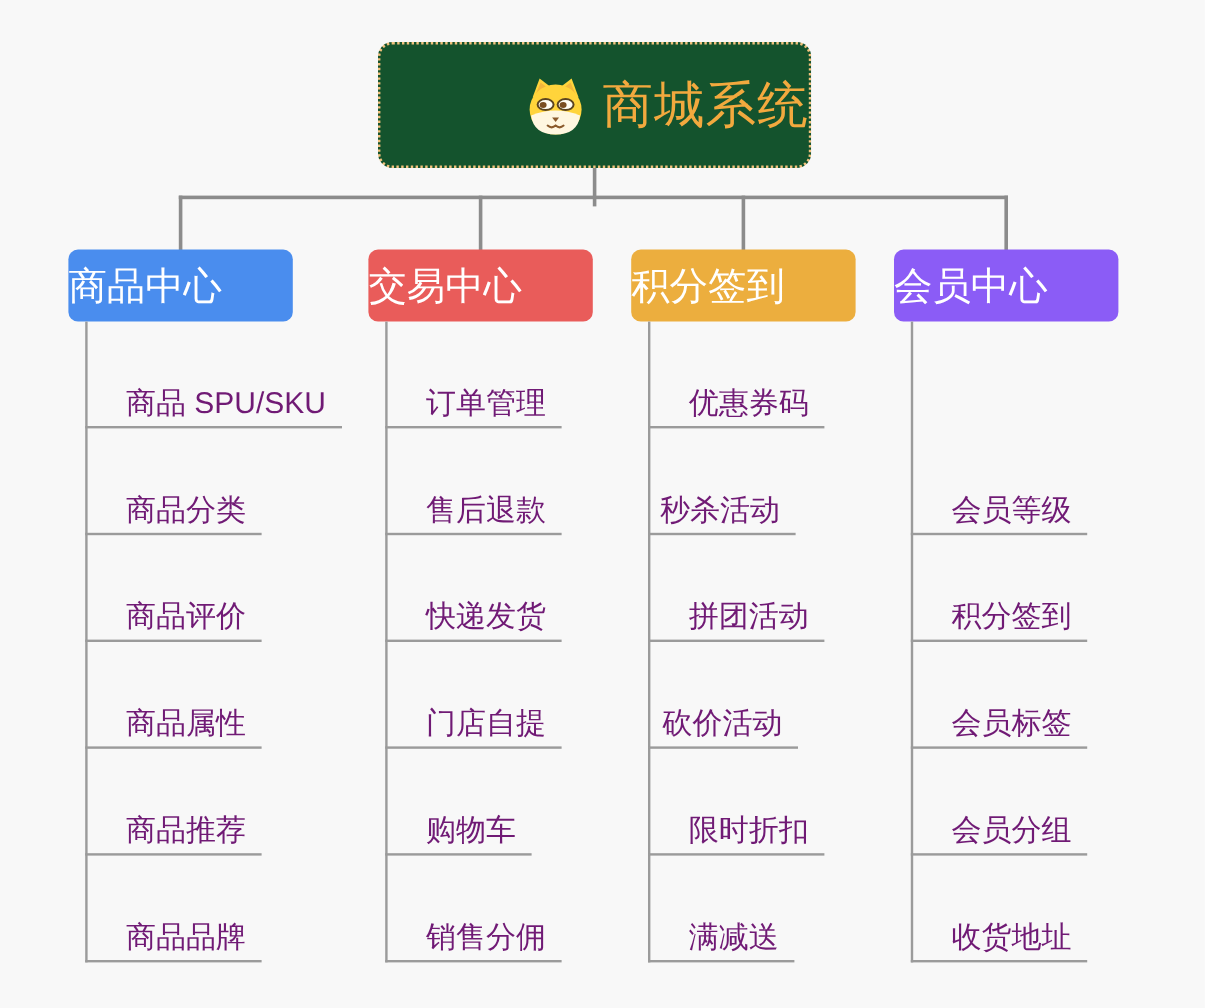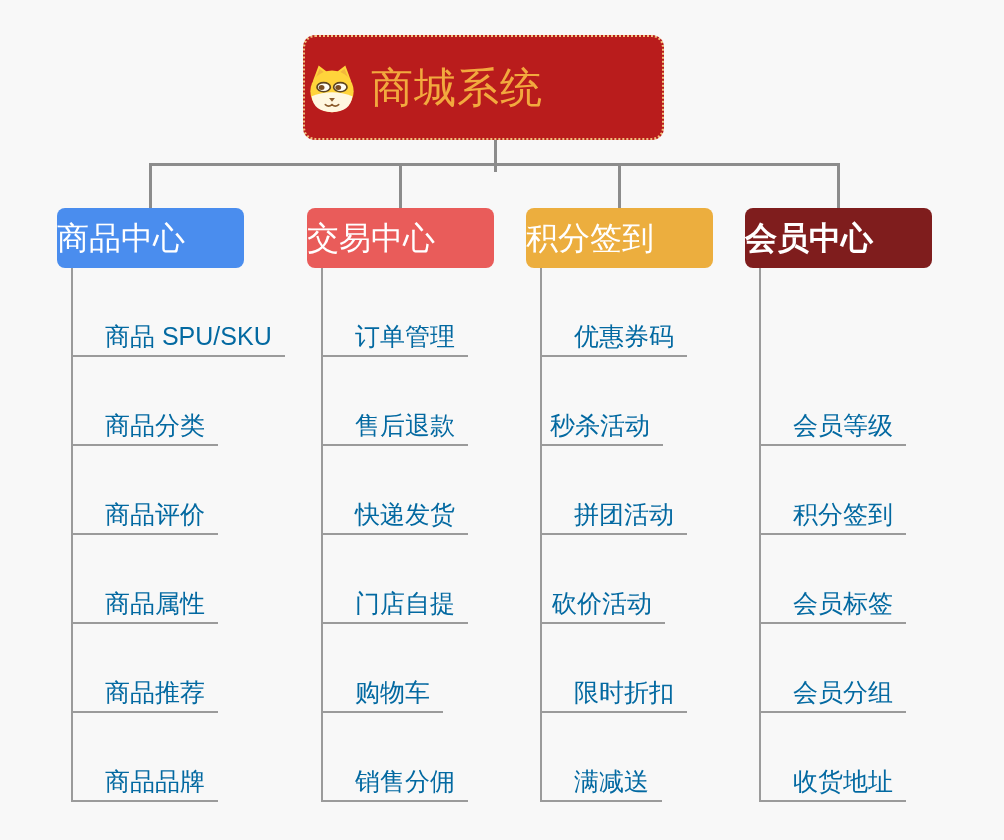--- a/index.html
+++ b/index.html
@@ -9,29 +9,29 @@
     position: relative;
     width: 1004px;
     height: 840px;
     background: #F8F8F8;
     overflow: hidden;
   }
 
   
   .root-node {
     position: absolute;
-    left: 303px; top: 35px;
+    left: 315px; top: 35px;
     width: 361px; height: 105px;
-    background: #b91c1c;
+    background: #14532d;
     border: 2px dotted #F2C27E;
     border-radius: 12px;
     box-sizing: border-box;
     display: flex;
     align-items: center;
-    justify-content: flex-start;
+    justify-content: flex-end;
     gap: 12px;
   }
   .root-title {
     font-size: 42px;
     color: #F2A93E;
     letter-spacing: 1px;
     white-space: nowrap;
   }
   .root-icon { width: 54px; height: 50px; flex: 0 0 auto; }
 
@@ -61,21 +61,21 @@
     width: 2px; height: 534px;
     background: #9B9B9B;
   }
   .branch-item {
     position: absolute;
     left: 14px;
     padding: 0 13px 2px 34px;
     border-bottom: 2px solid #9B9B9B;
     font-size: 25px;
     line-height: 34px;
-    color: #0369a1;
+    color: #701a75;
     white-space: nowrap;
     cursor: default;
   }
 </style>
 </head>
 <body>
 
 <div id="stage">
 
   <div class="root-node">
@@ -133,21 +133,21 @@
       <div class="branch-header" style="background: rgb(236, 174, 62);">积分签到</div>
       <div class="branch-spine"></div>
     <div class="branch-item" style="top: 111px;">优惠券码</div>
       <div class="branch-item" style="top: 200px; padding-left: 10px;">秒杀活动</div>
       <div class="branch-item" style="top: 289px;">拼团活动</div>
       <div class="branch-item" style="top: 378px; padding-left: 12px;">砍价活动</div>
       <div class="branch-item" style="top: 467px;">限时折扣</div>
       <div class="branch-item" style="top: 556px;">满减送</div>
     </div>
     <div class="branch" style="left: 745px;">
-      <div class="branch-header" style="background: #7f1d1d; font-weight: bold;">会员中心</div>
+      <div class="branch-header" style="background: #8b5cf6;">会员中心</div>
       <div class="branch-spine"></div>
       <div class="branch-item" style="top: 289px;">积分签到</div>
       <div class="branch-item" style="top: 200px;">会员等级</div>
       <div class="branch-item" style="top: 378px;">会员标签</div>
       <div class="branch-item" style="top: 467px;">会员分组</div>
       <div class="branch-item" style="top: 556px;">收货地址</div>
     </div>
   </div>
 
 </body></html>

